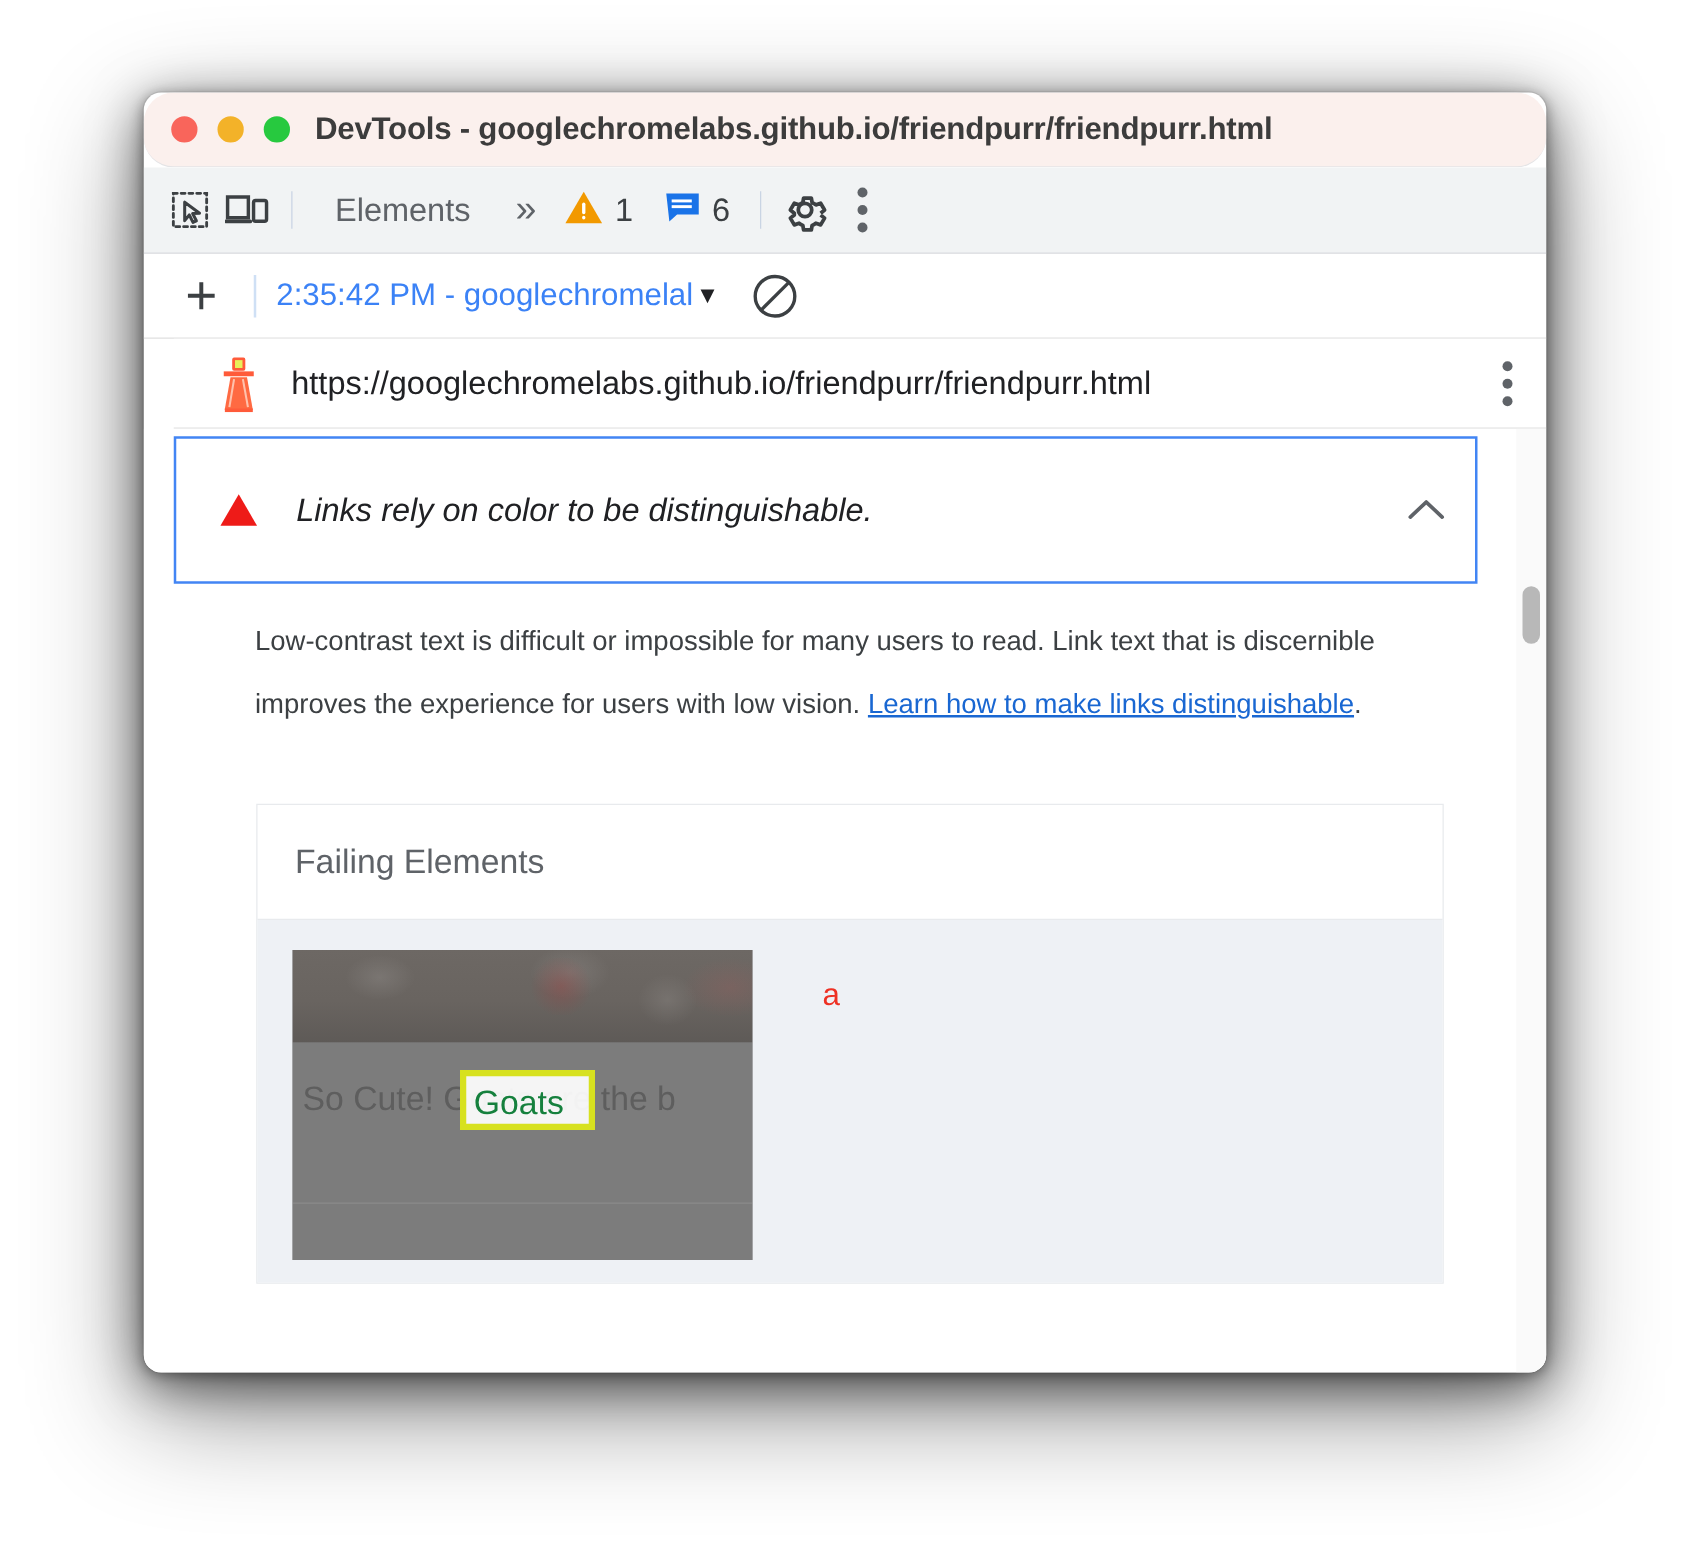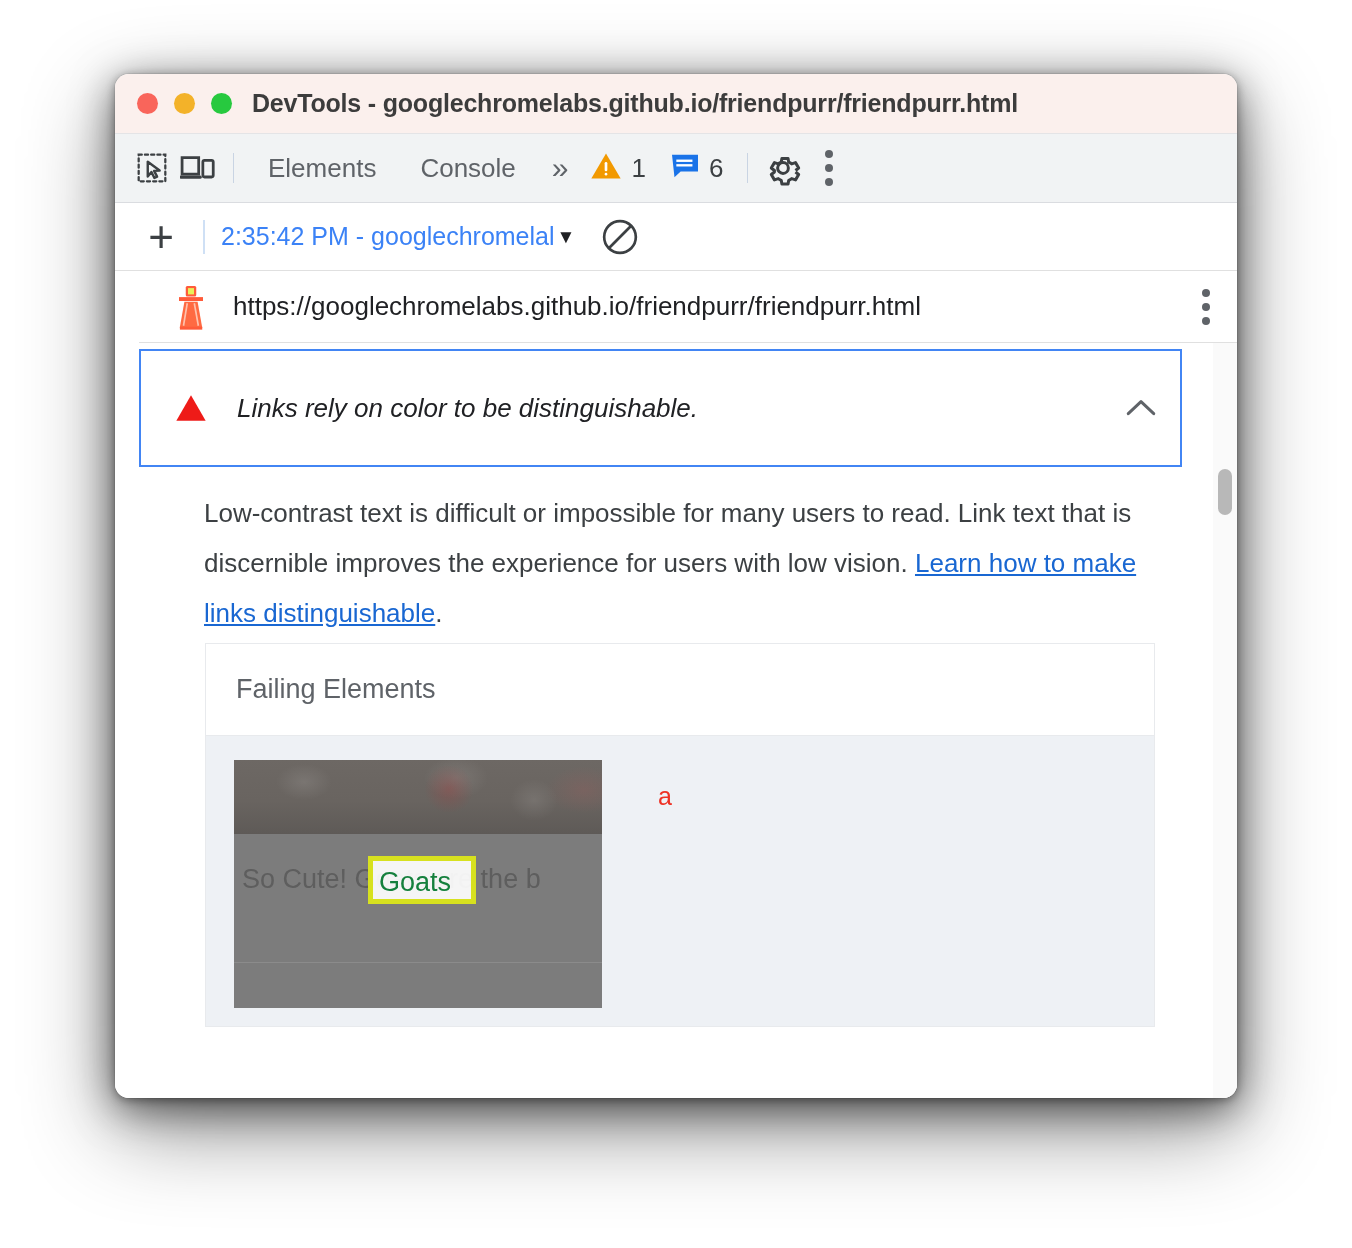--- a/index.html
+++ b/index.html
@@ -38,20 +38,21 @@
 
   
   .titlebar {
     height: 60px;
     background: #fbf0ed;
     display: flex;
     align-items: center;
     padding-left: 22px;
     box-sizing: border-box;
     border-bottom: 1px solid #e4e4e6;
+    border-radius: 24px;
   }
   .traffic {
     display: flex;
     align-items: center;
     gap: 16px;
     margin-right: 20px;
   }
   .dot {
     width: 21px;
     height: 21px;
@@ -245,21 +246,21 @@
     white-space: nowrap;
     font-style: italic;
   }
   .chev-up { flex: none; display:flex; align-items:center; color:#5f6368; }
 
   .audit-desc {
     position: absolute;
     left: 89px;
     top: 145px;
     width: 950px;
-    font-size: 26px;
+    font-size: 22px;
     line-height: 50px;
     color: #3c4043;
   }
   .audit-desc a {
     color: #1967d2;
     text-decoration: underline;
   }
 
   
   .fe-table {
@@ -408,21 +409,20 @@
         <svg width="36" height="30" viewBox="0 0 26 20">
           <path d="M1.5 2.5h12v12h-12z" fill="none" stroke="#3c4043" stroke-width="2"></path>
           <path d="M0.6 16.6h14" stroke="#3c4043" stroke-width="2.2" stroke-linecap="round"></path>
           <rect x="16.5" y="4.5" width="7.5" height="12" rx="1.2" fill="none" stroke="#3c4043" stroke-width="2"></rect>
         </svg>
       </div>
 
       <div class="vsep"></div>
 
       <div class="tab">Elements</div>
-      <div class="tab">Console</div>
 
       <div class="chevrons">»</div>
 
       <div class="counter">
         <span>
           <svg width="32" height="30" viewBox="0 0 24 22">
             <path d="M12 1.6 L23 20.4 H1 Z" fill="#f29900"></path>
             <rect x="11" y="8" width="2" height="7" rx="1" fill="#ffffff"></rect>
             <rect x="11" y="16" width="2" height="2.2" rx="1" fill="#ffffff"></rect>
           </svg>

